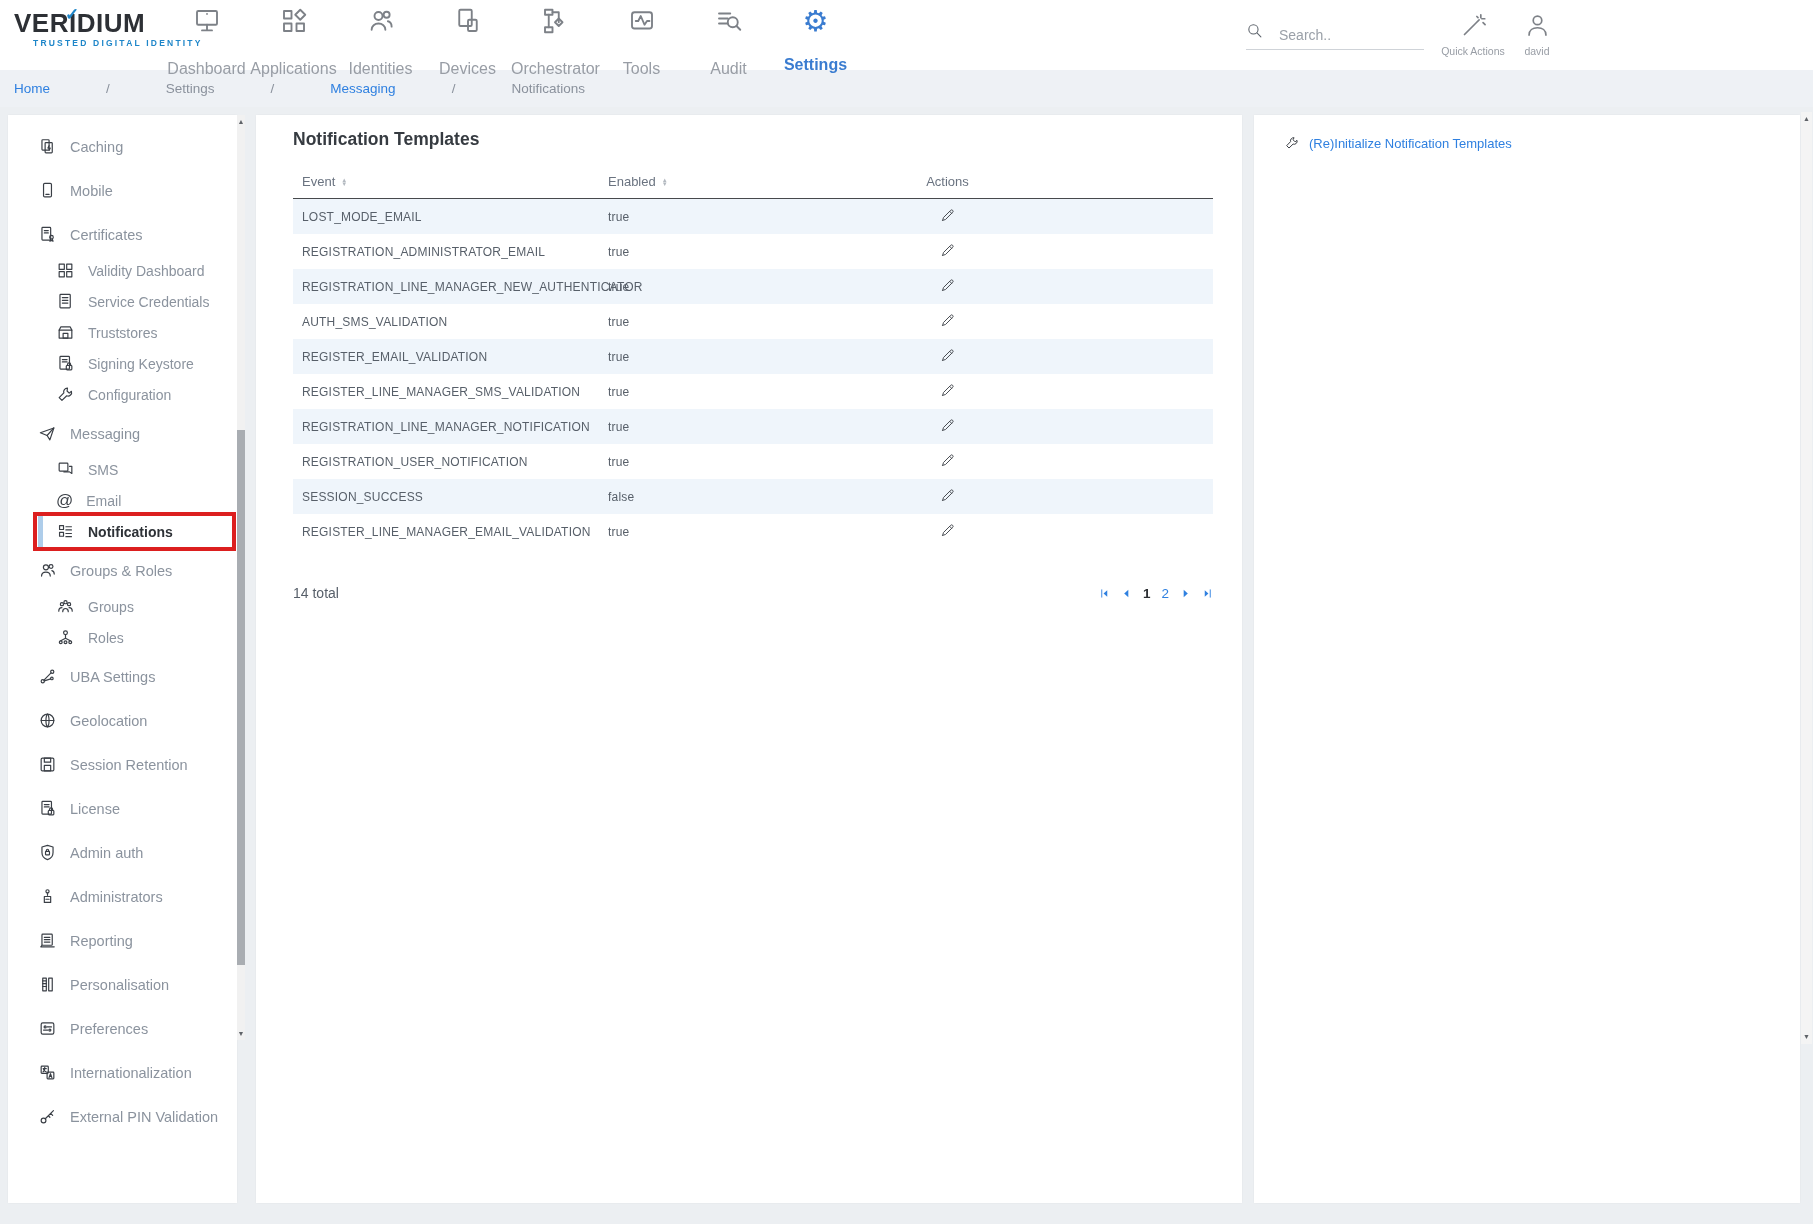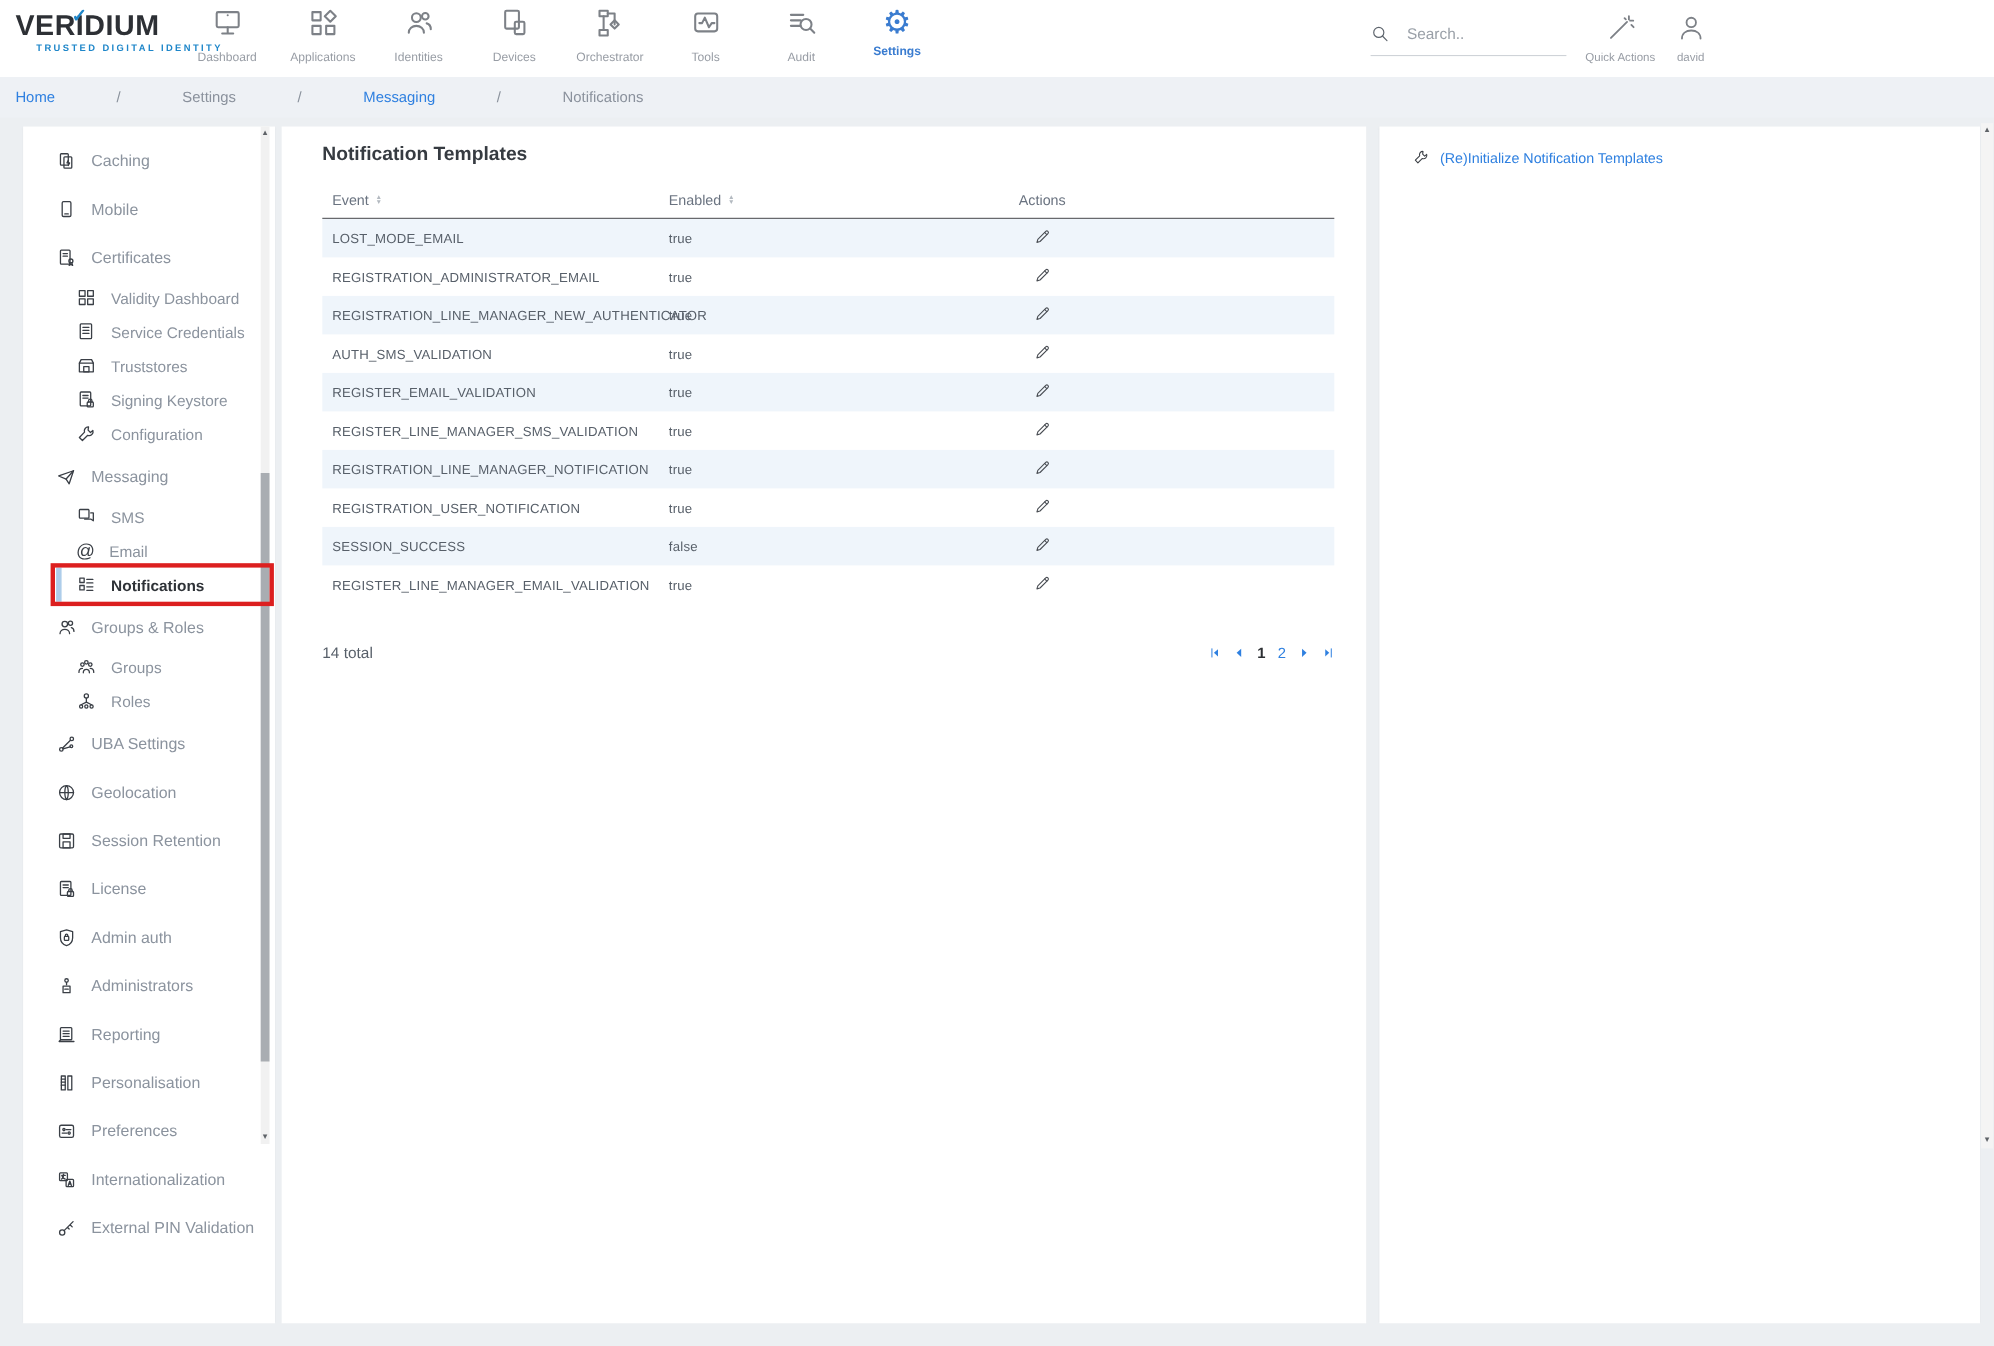--- a/index.html
+++ b/index.html
@@ -11,45 +11,45 @@
   .logo { position:absolute; left:14px; top:9px; cursor:pointer; }
   .logo-main { font-size:26px; font-weight:bold; letter-spacing:.5px; color:#2d3035; line-height:28px; }
   .logo-i { position:relative; display:inline-block; }
   .logo-check { position:absolute; left:-4px; top:-8px; color:#1e86c9; font-size:17px; font-weight:bold; }
   .logo-tag { font-size:8.5px; font-weight:bold; letter-spacing:2.2px; color:#1e86c9; margin-top:1px; padding-left:19px; white-space:nowrap; }
 
   .topnav { position:absolute; left:163px; top:6px; display:flex; }
   .nav-item { width:87px; text-align:center; cursor:pointer; color:#7d8187; }
   .nav-item .icon { display:inline-block; width:30px; height:30px; }
   .nav-item .icon svg { width:30px; height:30px; }
-  .nav-item .nav-label { display:block; margin-top:5px; font-size:11px; color:#989da5; }
+  .nav-item .nav-label { display:block; margin-top:20px; font-size:16px; color:#989da5; }
   .nav-item.active { color:#3a7cd0; }
   .nav-item.active .nav-label { color:#3a7cd0; font-weight:bold; }
   .gear-glyph { font-size:29px; line-height:30px; color:#3a7cd0; }
 
-  .searchbox { position:absolute; left:1246px; top:22px; width:178px; border-bottom:1px solid #cfd3d8; display:flex; align-items:flex-start; padding-bottom:6px; }
+  .searchbox { position:absolute; left:1246px; top:22px; width:178px; border-bottom:1px solid #cfd3d8; display:flex; align-items:flex-end; padding-bottom:6px; }
   .searchbox .icon svg { width:17px; height:17px; color:#5d646c; }
   .searchbox input { border:none; outline:none; background:transparent; margin-left:16px; font-size:14px; color:#565e68; width:130px; font-family:"Liberation Sans",sans-serif; }
   .searchbox input::placeholder { color:#9aa0a8; }
 
   .hdr-action { position:absolute; top:12px; text-align:center; cursor:pointer; }
   .hdr-action .icon svg { width:27px; height:27px; color:#7d8187; }
   .hdr-action .hdr-label { display:block; margin-top:2px; font-size:10.5px; color:#989da5; }
   #quick-actions { left:1438px; width:70px; }
   #user-menu { left:1512px; width:50px; }
 
   
   .breadcrumb { position:absolute; left:0; top:70px; width:1813px; height:37px; background:#eef1f5; display:flex; align-items:center; padding-left:14px; font-size:13.5px;gap:47px; }
   .crumb { color:#8a919c; }
   .crumb.link { color:#2f80e0; cursor:pointer; }
   .crumb-sep { color:#8a919c; margin:0 9px; }
 
   
   .panel { position:absolute; background:#fff; box-shadow:0 0 2px rgba(0,0,0,.05); }
-  #sidebar { left:21px; top:115px; width:229px; height:1088px; overflow:hidden; padding-top:8px; }
+  #sidebar { left:8px; top:115px; width:229px; height:1088px; overflow:hidden; padding-top:8px; }
   #main { left:256px; top:115px; width:986px; height:1088px; }
   #rightpanel { left:1254px; top:115px; width:546px; height:1088px; }
 
   
   .sidebar-item { display:flex; align-items:center; cursor:pointer; color:#8b939e; }
   .sidebar-item .icon { flex:0 0 auto; color:#3a3f46; display:inline-flex; }
   .sidebar-item .icon svg { width:19px; height:19px; }
   .sidebar-item .icon .at-glyph { font-size:17px; line-height:19px; color:#3a3f46; }
   .sidebar-item .lbl { margin-left:13px; white-space:nowrap; }
   .sidebar-item.l0 { padding:11px 0 11px 30px; font-size:14.5px; margin-top:3px; }

